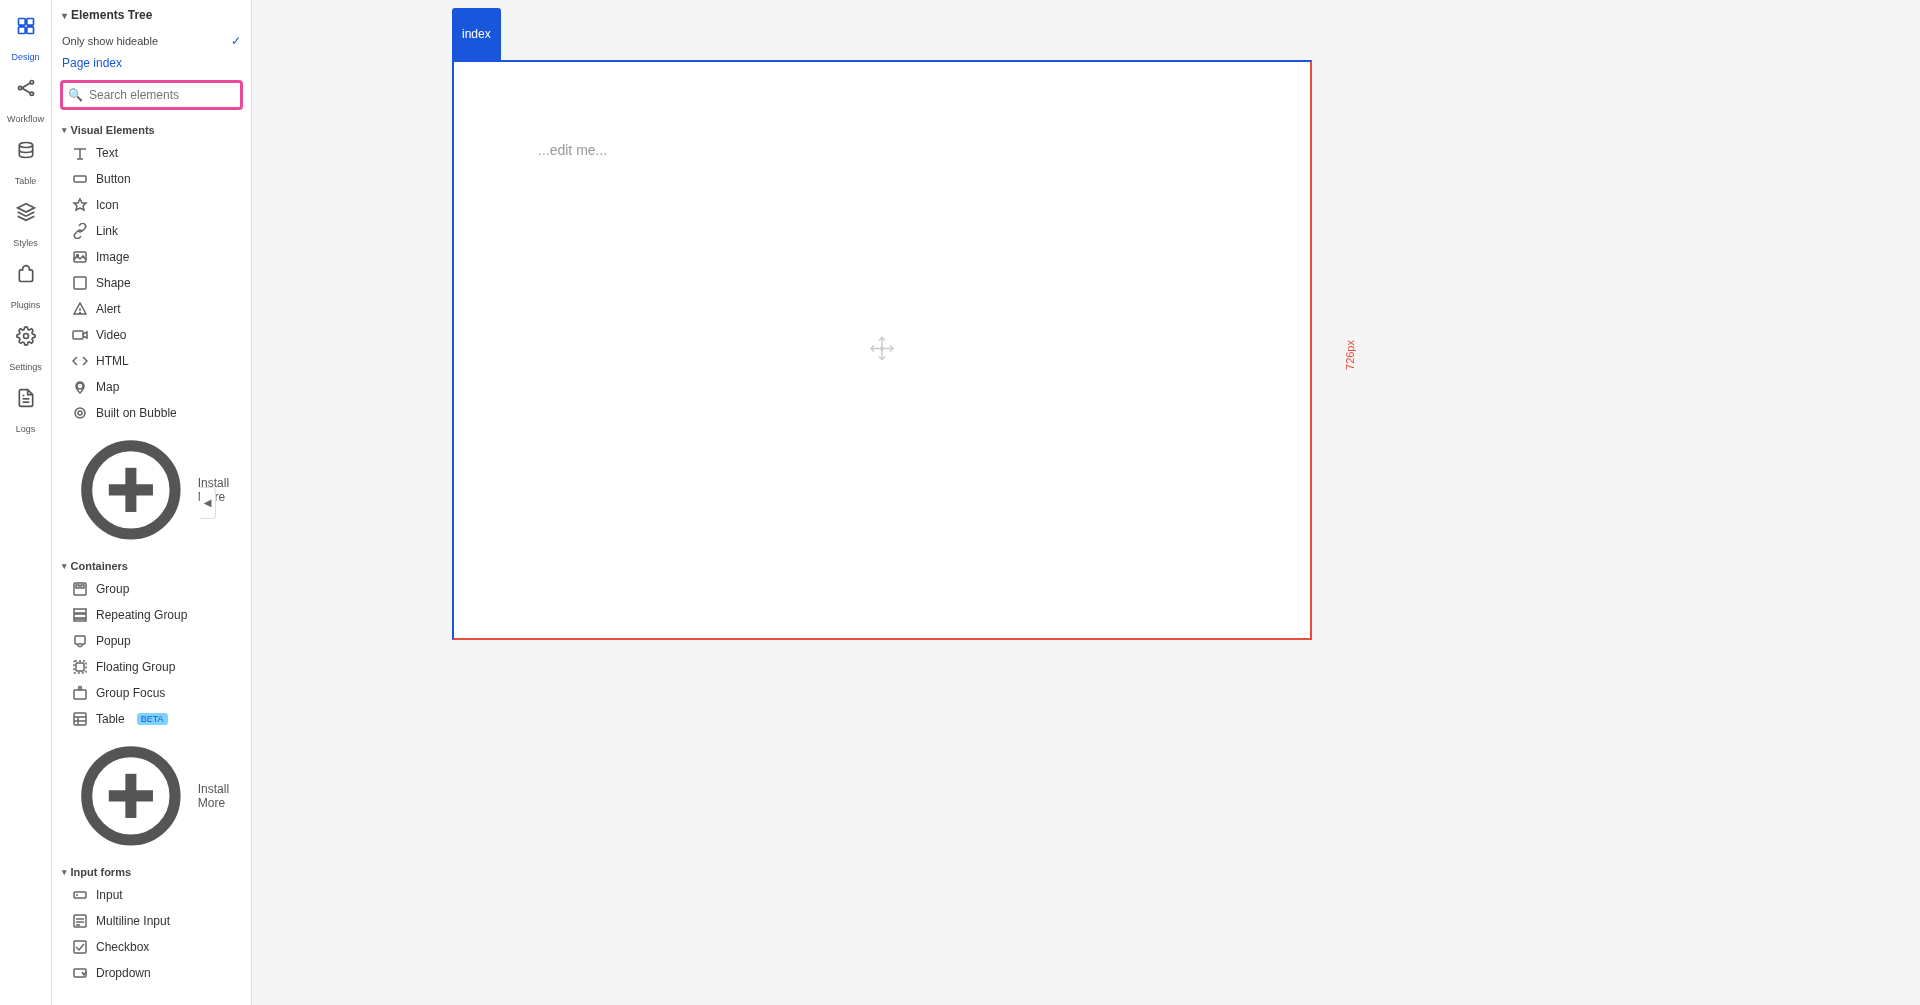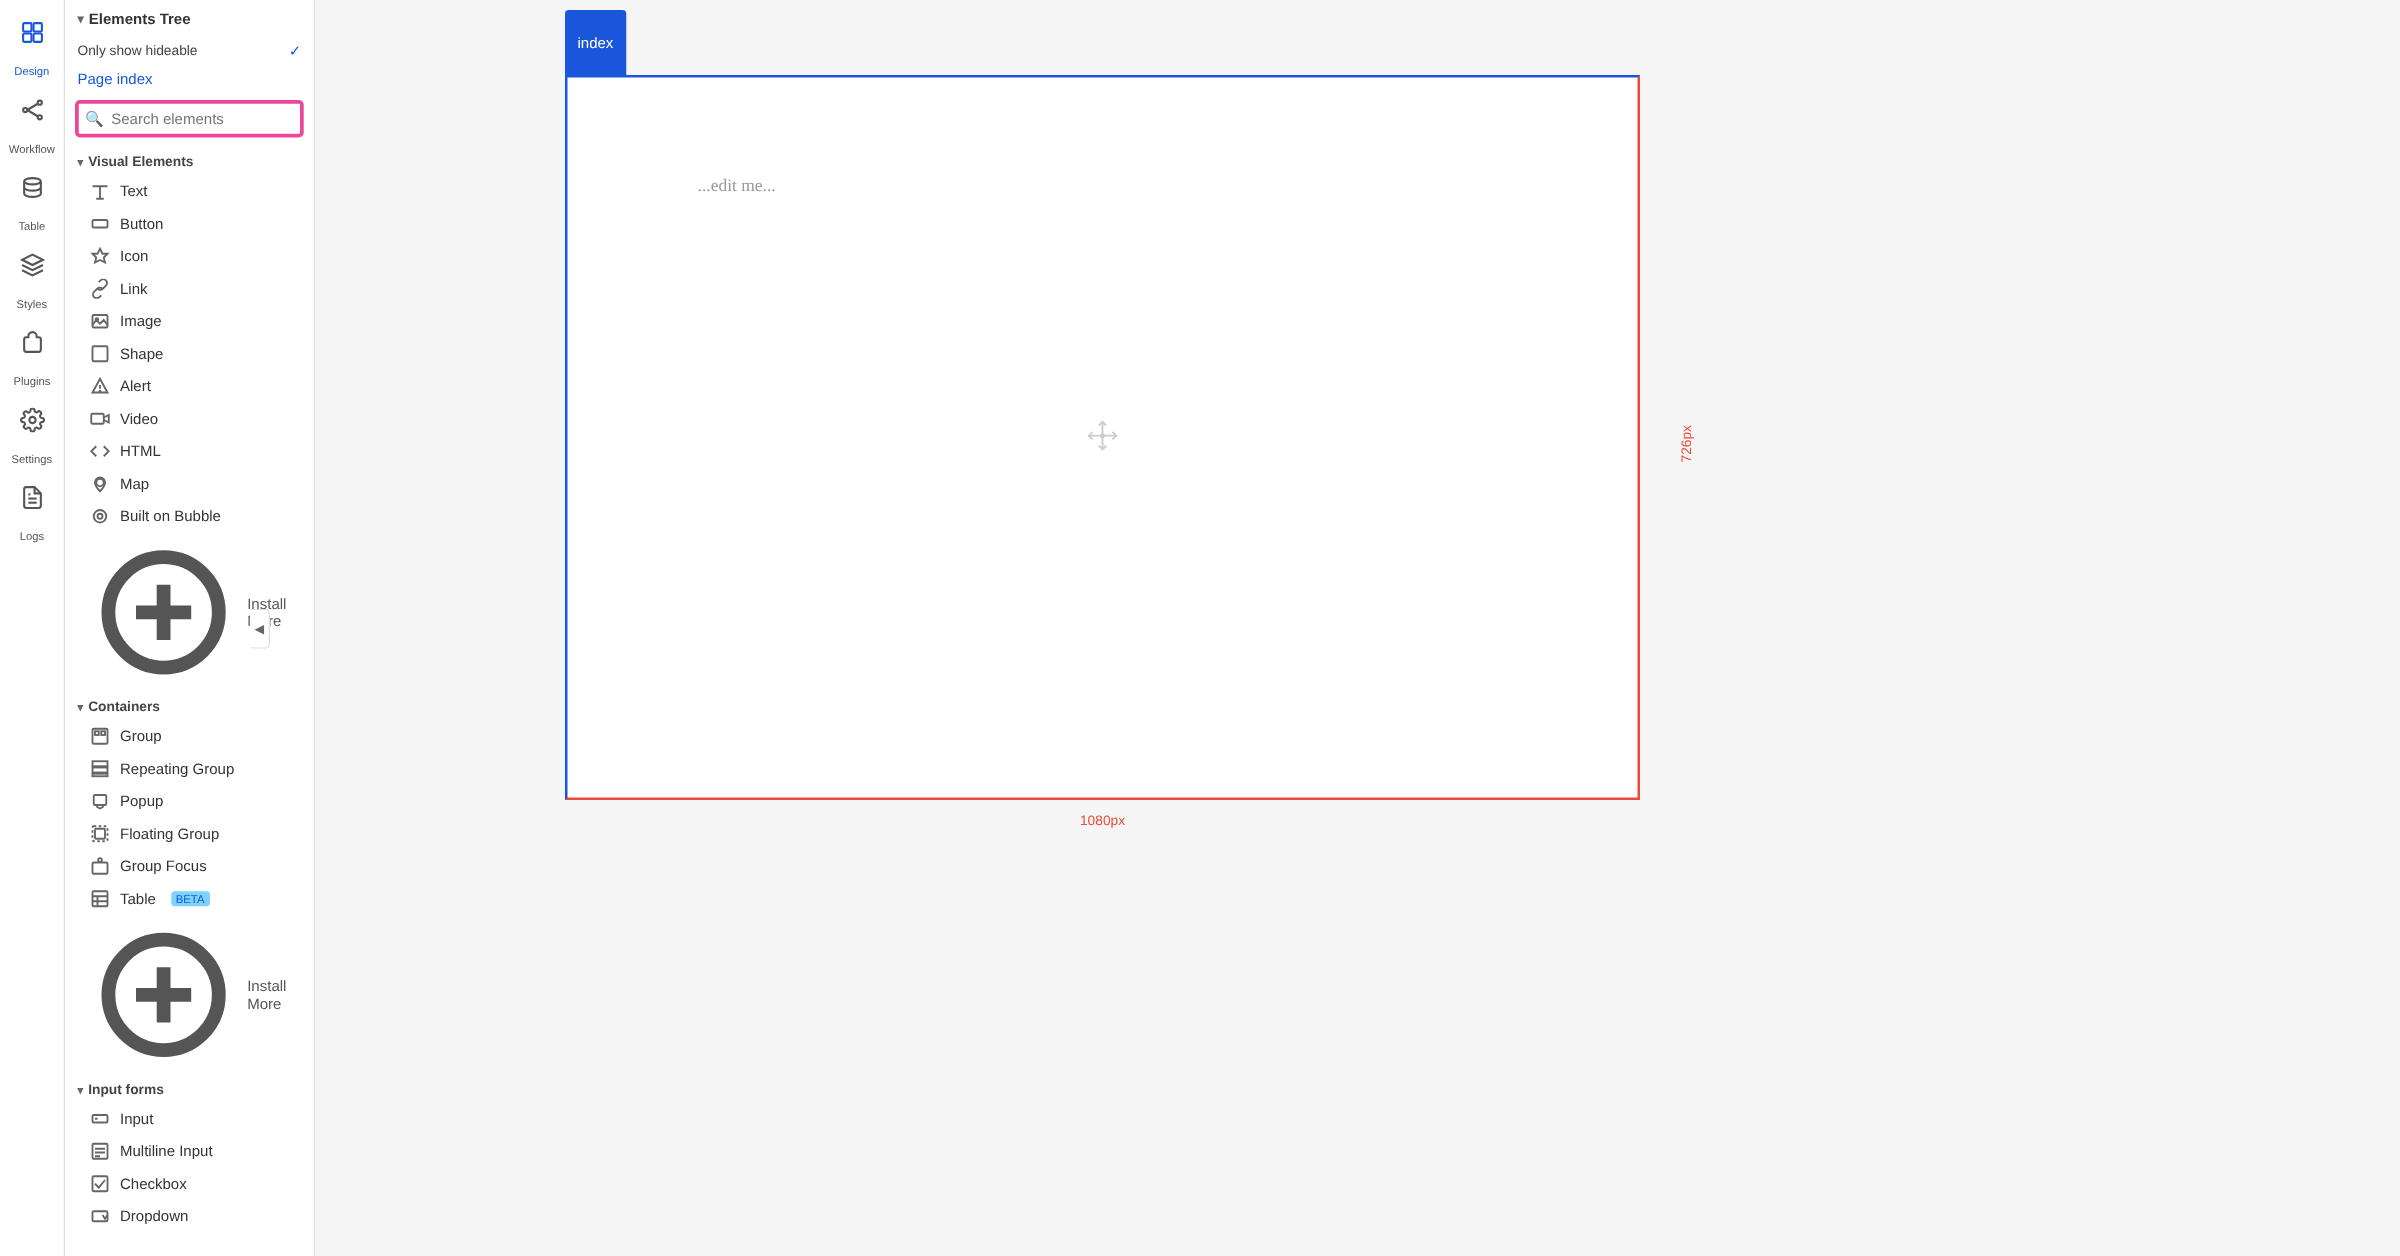--- a/index.html
+++ b/index.html
@@ -211,24 +211,23 @@
       background: #fff;
       width: 860px;
       height: 580px;
       position: relative;
       overflow: hidden;
     }
 
     .canvas-placeholder-text {
       position: absolute;
       top: 80px;
-      left: 104px;
+      left: 84px;
       font-size: 14px;
       color: #999;
-      font-family: Liberation Serif, serif;
     }
 
     .canvas-move-icon {
       position: absolute;
       top: 50%;
       left: 50%;
       transform: translate(-50%, -50%);
       color: #bbb;
     }
 
@@ -574,23 +573,20 @@
               <line x1="3" y1="14" x2="25" y2="14"></line>
               <polyline points="11,6 14,3 17,6"></polyline>
               <polyline points="11,22 14,25 17,22"></polyline>
               <polyline points="6,11 3,14 6,17"></polyline>
               <polyline points="22,11 25,14 22,17"></polyline>
               <circle cx="14" cy="14" r="2" fill="#ccc" stroke="none"></circle>
             </svg>
           </div>
         </div>
 
-        <div style="text-align:center; margin-top: 8px;">
-          <span style="color:#e74c3c; font-size:11px;">1080px</span>
-        </div>
 
         <div style="position:absolute; right:-45px; top:280px; writing-mode:vertical-rl; transform:rotate(180deg);">
           <span style="color:#e74c3c; font-size:11px;">726px</span>
         </div>
       </div>
     </div>
   </div>
 </div>
 
 </body></html>

